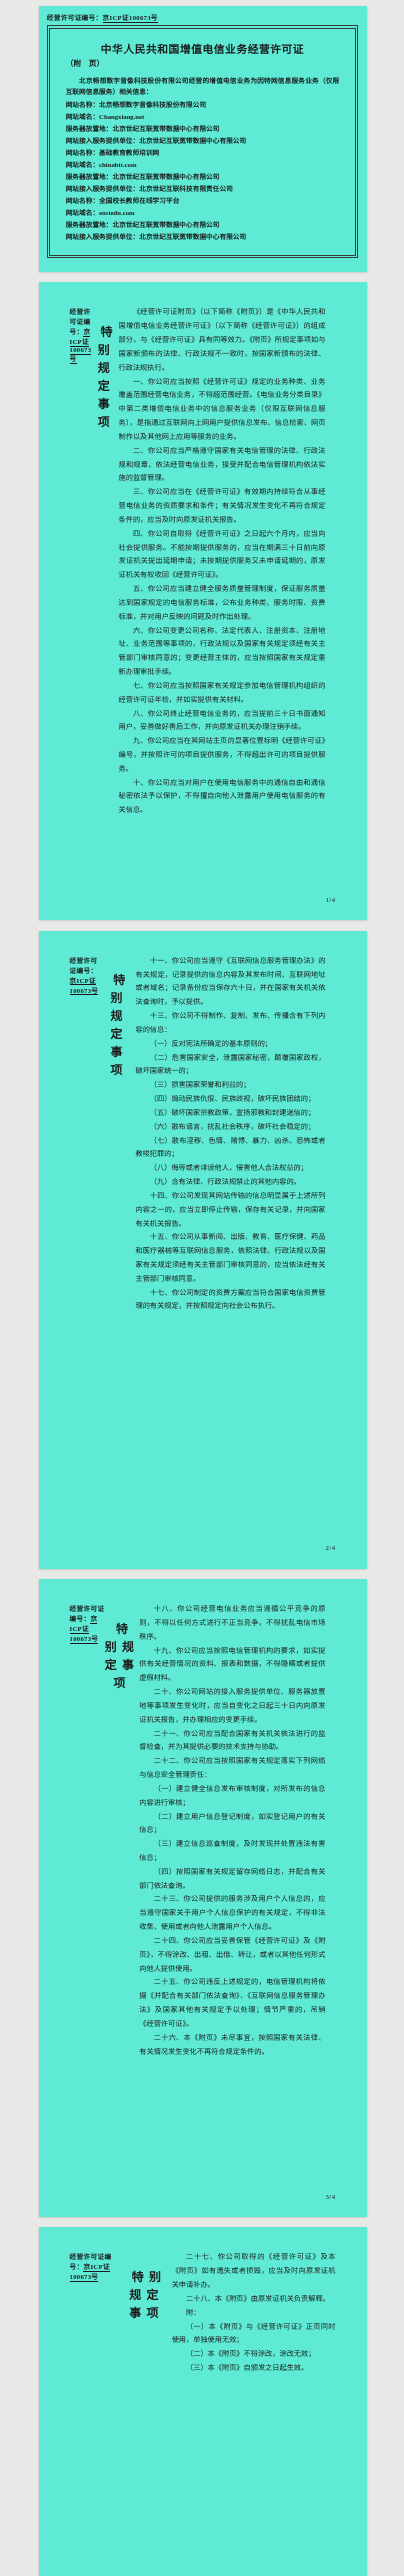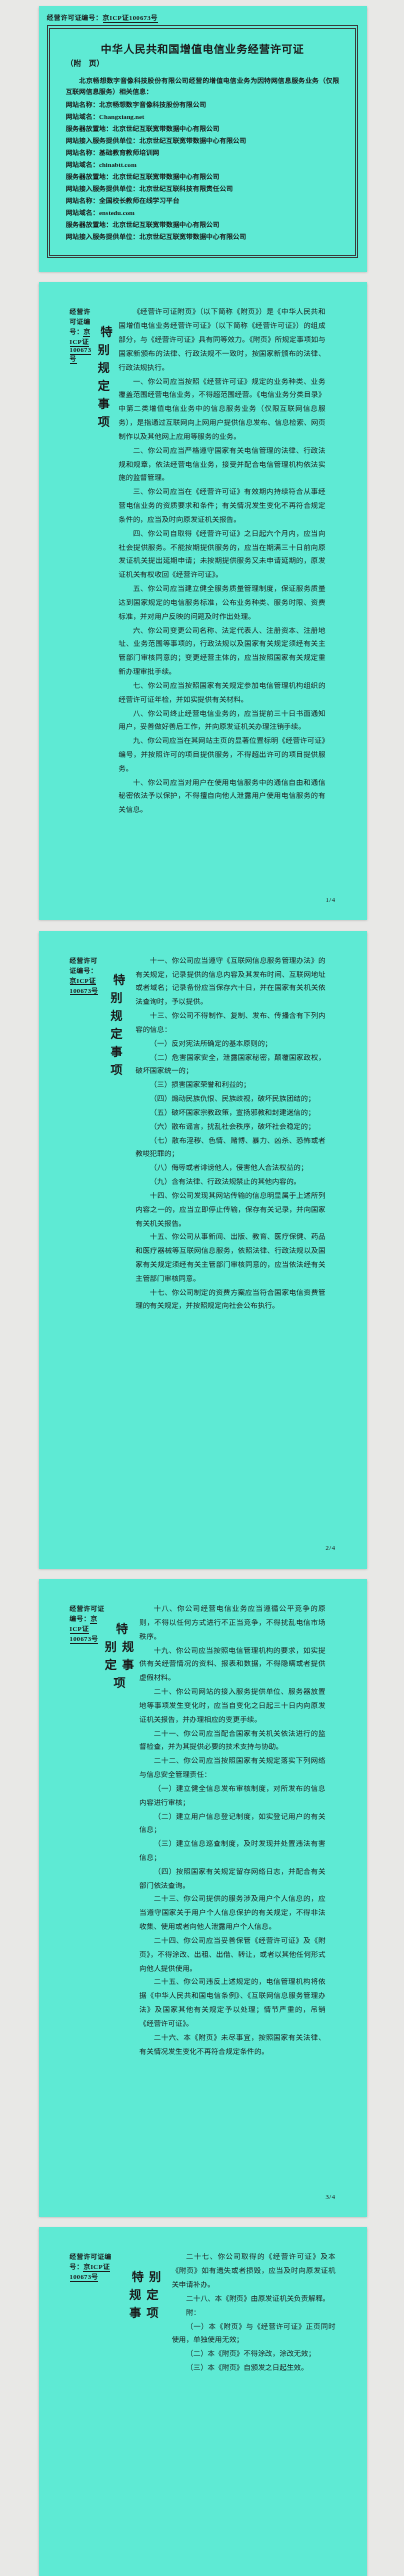--- a/index.html
+++ b/index.html
@@ -192,21 +192,21 @@
     <p>十九、你公司应当按照电信管理机构的要求，如实提供有关经营情况的资料、报表和数据，不得隐瞒或者提供虚假材料。</p>
     <p>二十、你公司网站的接入服务提供单位、服务器放置地等事项发生变化时，应当自变化之日起三十日内向原发证机关报告，并办理相应的变更手续。</p>
     <p>二十一、你公司应当配合国家有关机关依法进行的监督检查，并为其提供必要的技术支持与协助。</p>
     <p>二十二、你公司应当按照国家有关规定落实下列网络与信息安全管理责任：</p>
     <p class="sub">（一）建立健全信息发布审核制度，对所发布的信息内容进行审核；</p>
     <p class="sub">（二）建立用户信息登记制度，如实登记用户的有关信息；</p>
     <p class="sub">（三）建立信息巡查制度，及时发现并处置违法有害信息；</p>
     <p class="sub">（四）按照国家有关规定留存网络日志，并配合有关部门依法查询。</p>
     <p>二十三、你公司提供的服务涉及用户个人信息的，应当遵守国家关于用户个人信息保护的有关规定，不得非法收集、使用或者向他人泄露用户个人信息。</p>
     <p>二十四、你公司应当妥善保管《经营许可证》及《附页》，不得涂改、出租、出借、转让，或者以其他任何形式向他人提供使用。</p>
-    <p>二十五、你公司违反上述规定的，电信管理机构将依据《中华人民共和国电信条例》、《互联网信息服务管理办法》及国家其他有关规定予以处理；情节严重的，吊销《经营许可证》。</p>
+    <p>二十五、你公司违反上述规定的，电信管理机构将依据《并配合有关部门依法查询》、《互联网信息服务管理办法》及国家其他有关规定予以处理；情节严重的，吊销《经营许可证》。</p>
     <p>二十六、本《附页》未尽事宜，按照国家有关法律、有关情况发生变化不再符合规定条件的。</p>
   </div>
   <div class="page-foot">3/4</div>
 </div>
 
 <div class="page prov-page">
   <div class="lic-header">
     <span>经营许可证编号：</span><span class="lic-no">京ICP证100673号</span>
   </div>
   <div class="prov-title">特别规定事项</div>

